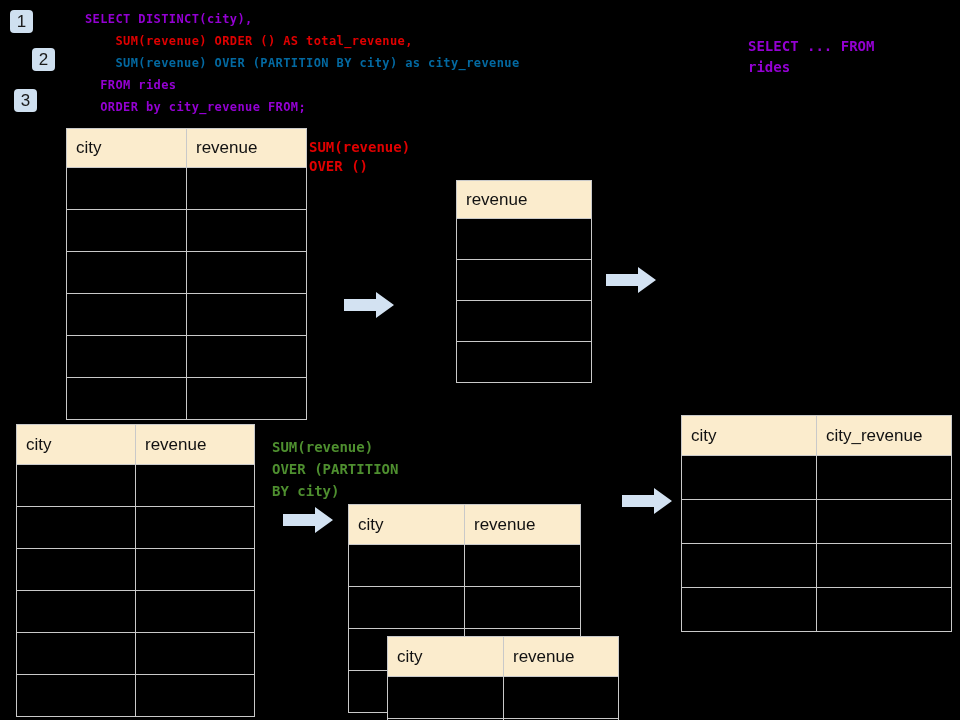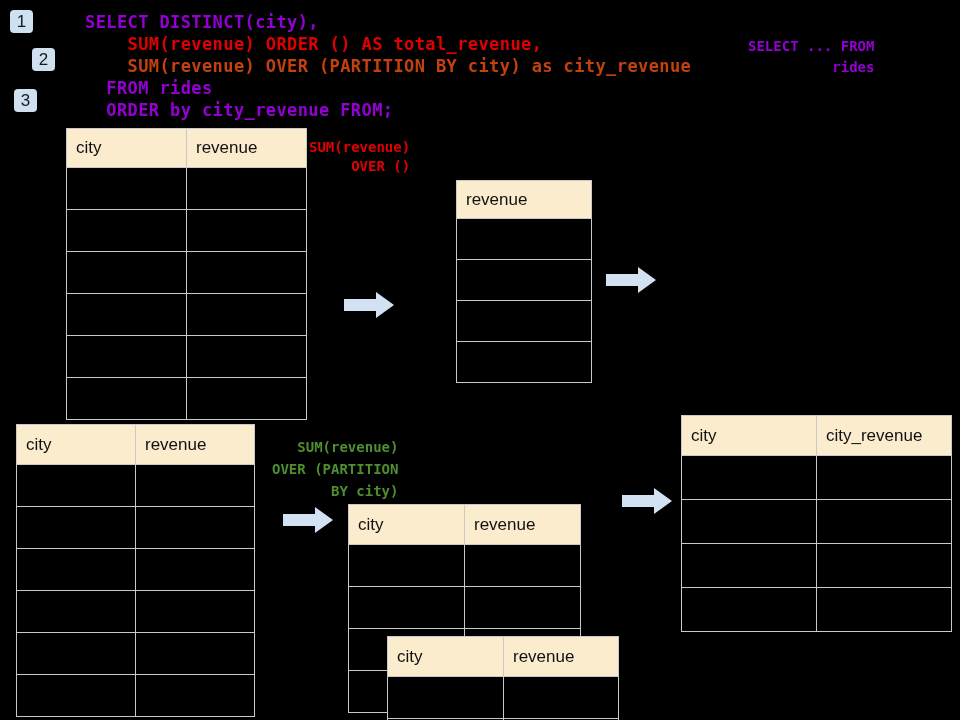--- a/index.html
+++ b/index.html
@@ -27,37 +27,36 @@
     line-height: 23px;
     text-align: center;
     width: 23px;
     height: 23px;
   }
 
   
   .sql {
     position: absolute;
     font-family: "DejaVu Sans Mono", "Liberation Mono", monospace;
-    font-size: 17px;
+    font-size: 12px;
     letter-spacing: 0.4px;
     white-space: pre;
     font-weight: bold;
   }
   .sql.purple { color: #9400d3; }
   .sql.red    { color: #e00000; }
-  .sql.green  { color: #c2410c; text-align: center; }
+  .sql.green  { color: #0369a1; text-align: center; }
 
   .note {
     position: absolute;
     font-family: "DejaVu Sans Mono", "Liberation Mono", monospace;
     font-size: 14px;
     font-weight: bold;
     white-space: pre;
     line-height: 19px;
-    text-align: right;
   }
   .note.red   { color: #e00000; }
   .note.green { color: #4e8f2f; }
   .note.purple{ color: #9400d3; }
 
   
   .tbl {
     position: absolute;
     border-collapse: collapse;
     table-layout: fixed;

